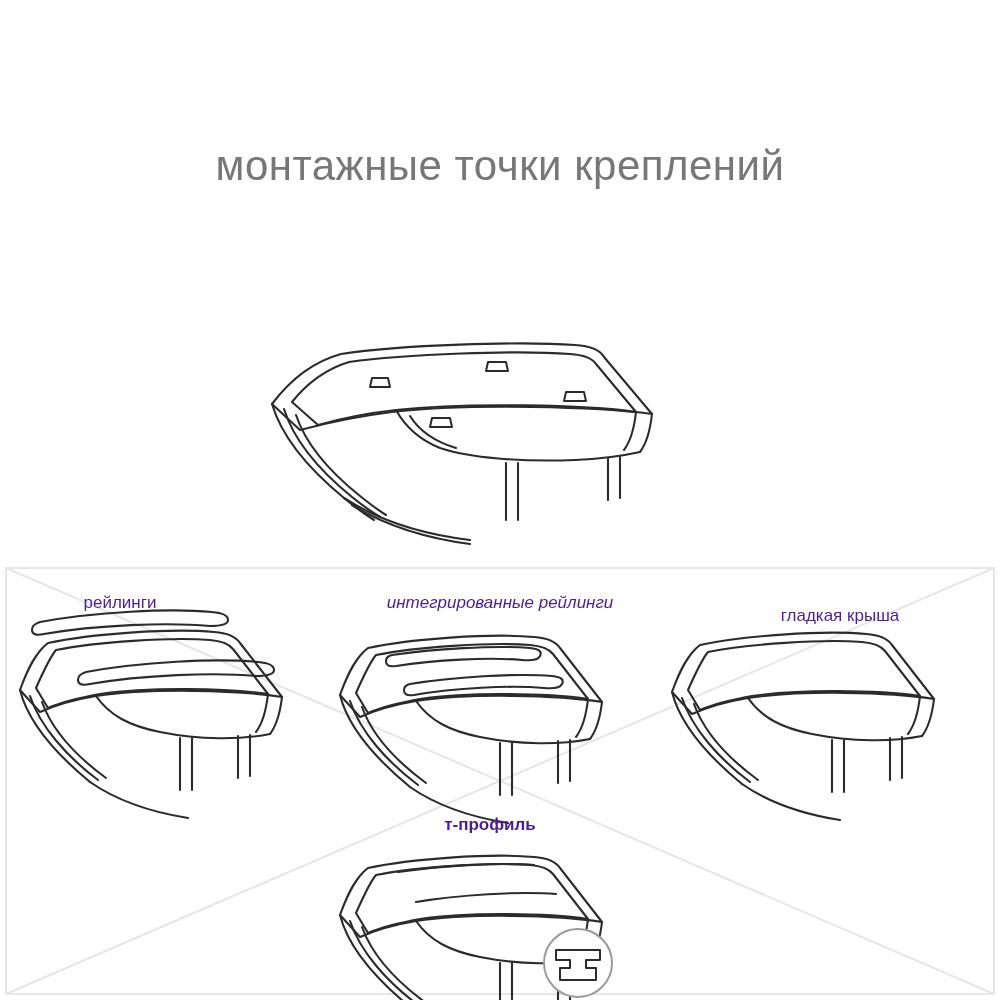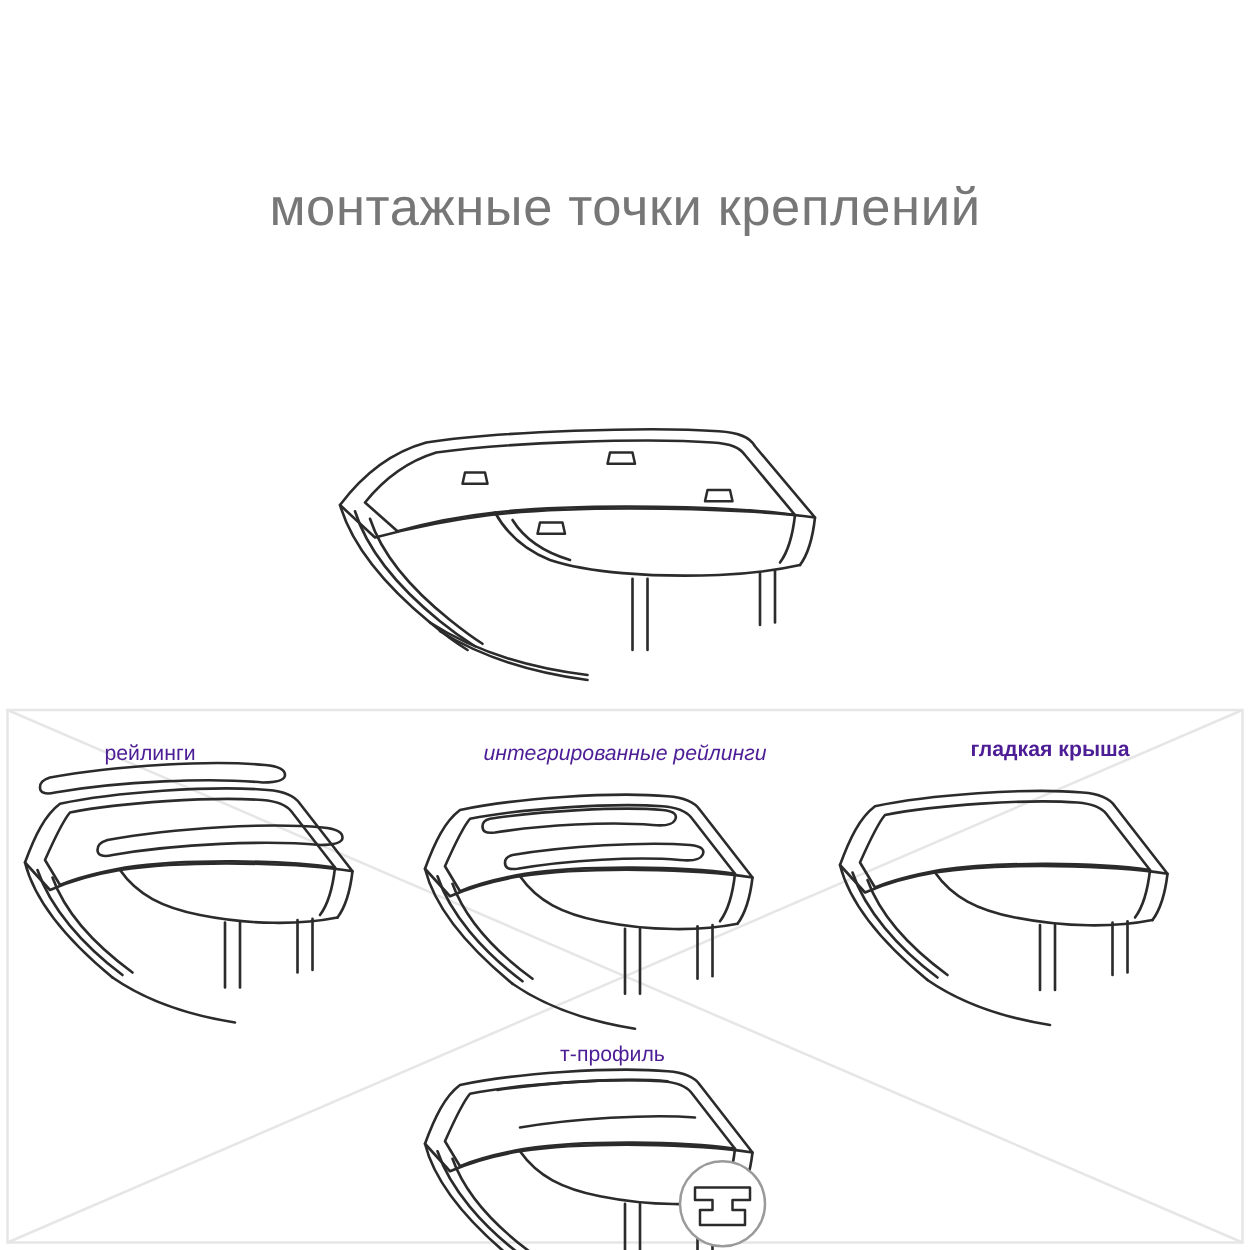--- a/index.html
+++ b/index.html
@@ -35,22 +35,22 @@
   }
   .caption {
     position: absolute;
     font-size: 17px;
     color: #4c1d95;
     white-space: nowrap;
     text-align: center;
   }
   .cap-rails      { top: 593px; left: 30px;  width: 180px; }
   .cap-integrated { top: 593px; left: 330px; width: 340px; font-style: italic; }
-  .cap-smooth     { top: 590px; left: 710px; width: 260px; font-weight: bold; }
-  .cap-tprofile   { top: 834px; left: 370px; width: 240px; }
+  .cap-smooth     { top: 606px; left: 710px; width: 260px; }
+  .cap-tprofile   { top: 815px; left: 370px; width: 240px; font-weight: bold; }
 
   .svg-layer {
     position: absolute;
     top: 0;
     left: 0;
     width: 1000px;
     height: 1000px;
   }
   .wm {
     position: absolute;

